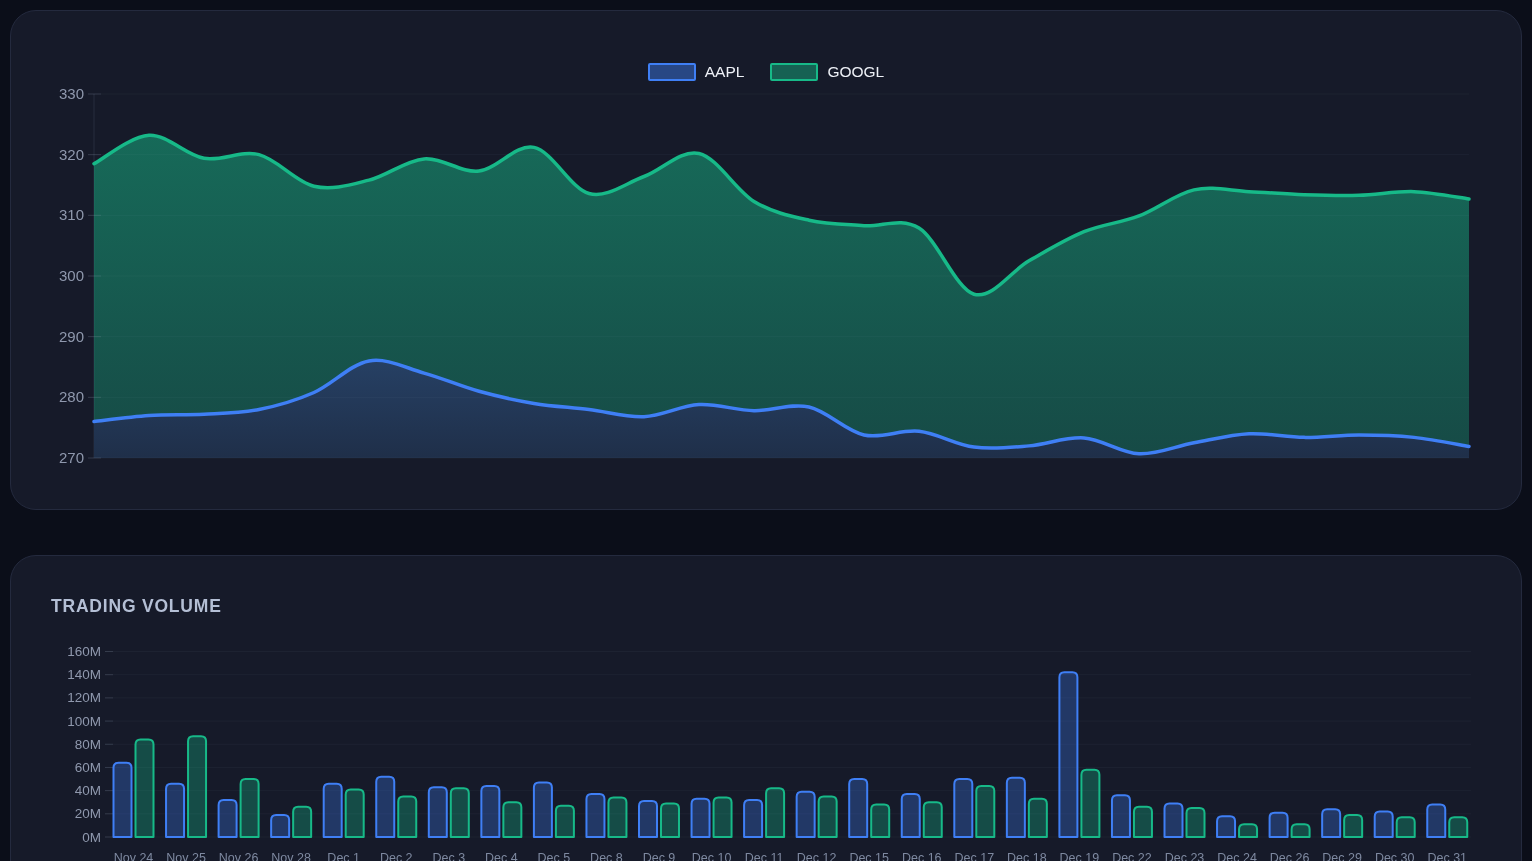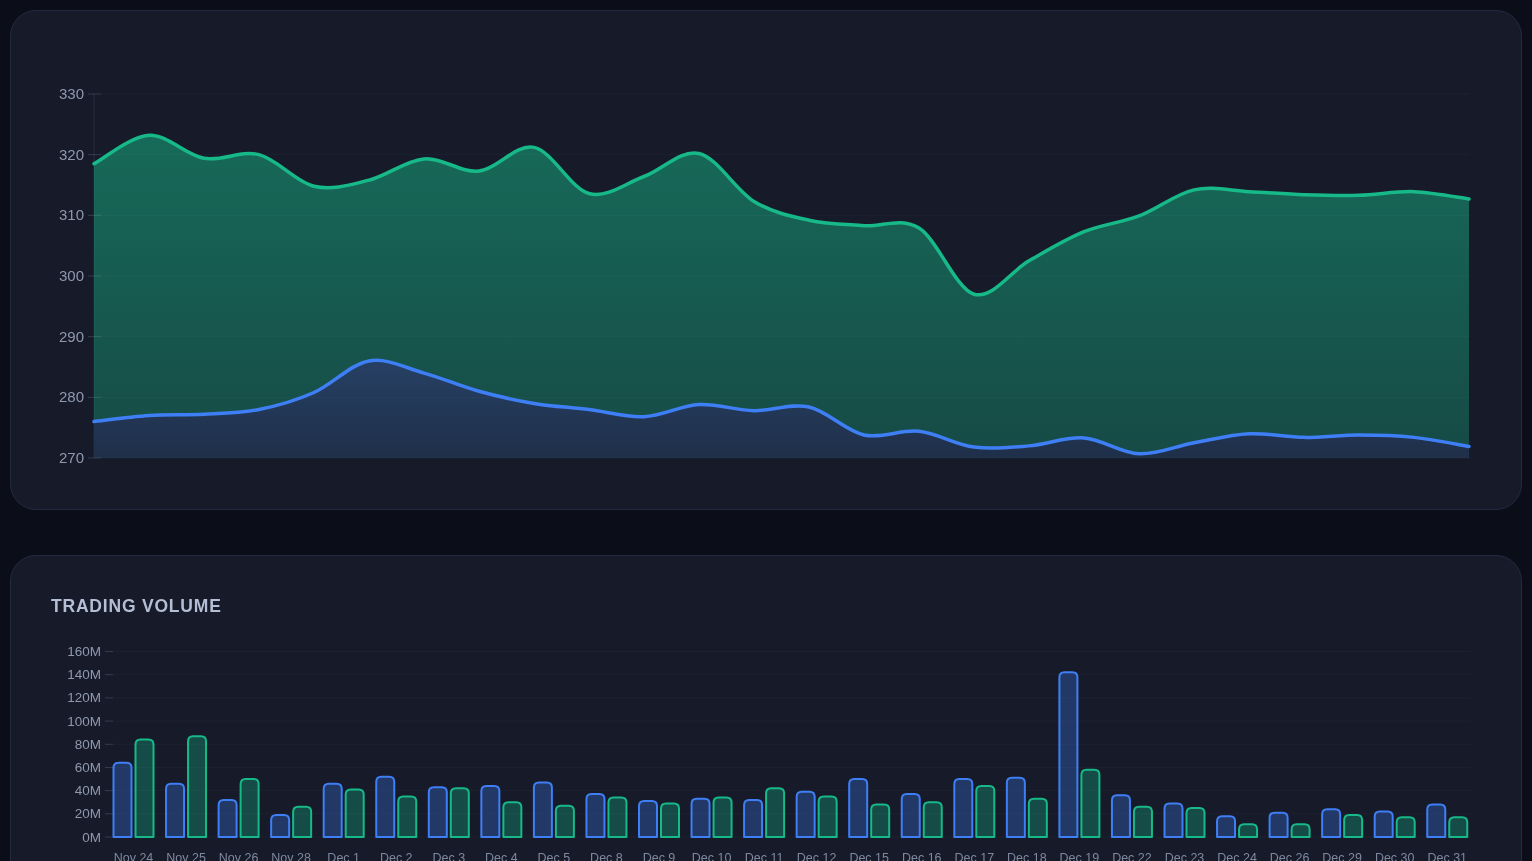--- a/index.html
+++ b/index.html
@@ -46,20 +46,30 @@
     font-weight:bold;
     letter-spacing:0.8px;
     z-index:3;
   }
   svg{ position:absolute; left:0; top:0; }
 </style>
 </head>
 <body>
 
 <div class="card" id="price-card">
+  <div class="legend">
+    <div class="legend-item">
+      <span class="swatch" id="swatch-aapl" style="border-color: rgb(63, 127, 245); background: rgba(63, 127, 245, 0.45);"></span>
+      <span class="legend-label">AAPL</span>
+    </div>
+    <div class="legend-item">
+      <span class="swatch" id="swatch-googl" style="border-color: rgb(23, 185, 136); background: rgba(23, 185, 136, 0.45);"></span>
+      <span class="legend-label">GOOGL</span>
+    </div>
+  </div>
   <svg id="price-svg" width="1510" height="498" viewBox="0 0 1510 498">
       <defs>
         <linearGradient id="gGreen" x1="0" y1="0" x2="0" y2="1">
           <stop offset="0%" stop-color="rgba(23,185,136,0.5)"></stop>
           <stop offset="100%" stop-color="rgba(23,185,136,0.3)"></stop>
         </linearGradient>
         <linearGradient id="gBlue" x1="0" y1="0" x2="0" y2="1">
           <stop offset="0%" stop-color="#264064"></stop>
           <stop offset="100%" stop-color="#1f2f49"></stop>
         </linearGradient>

